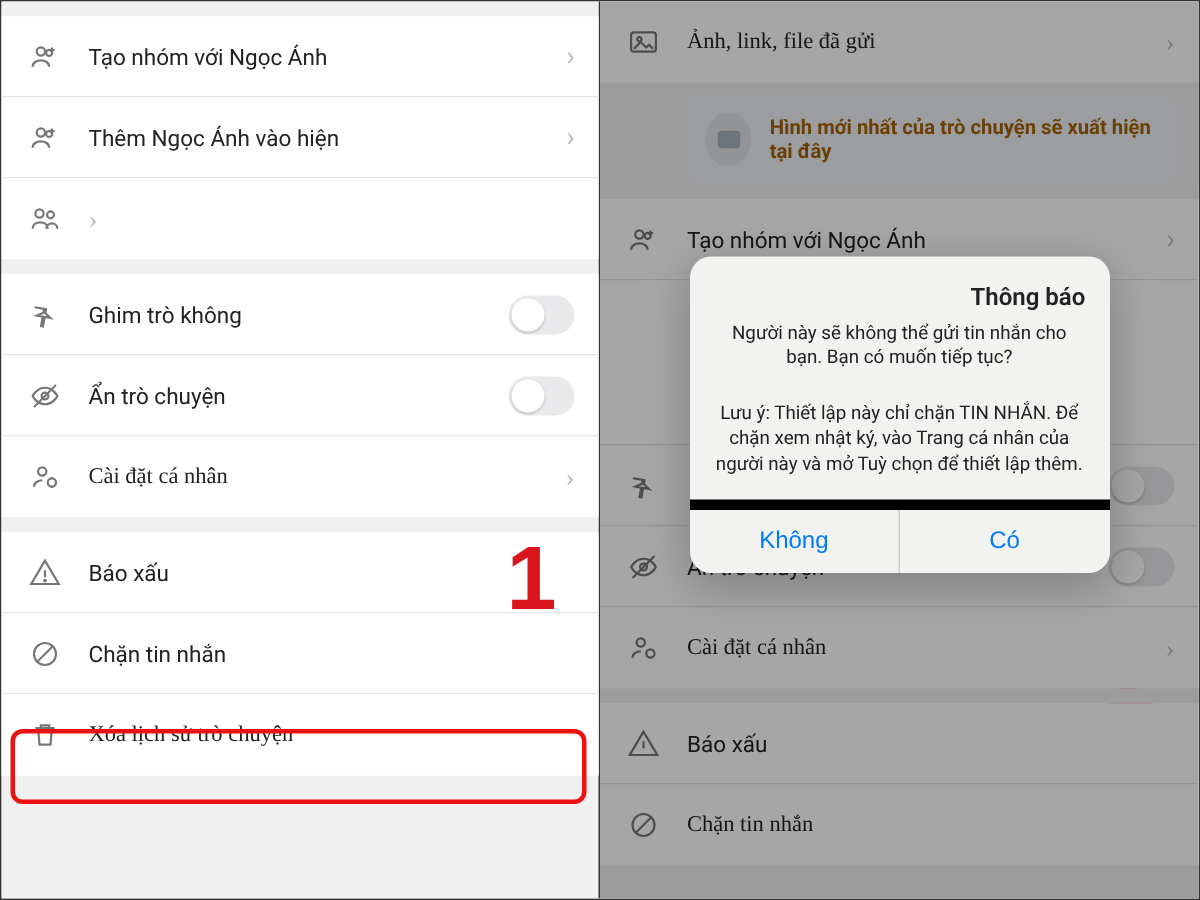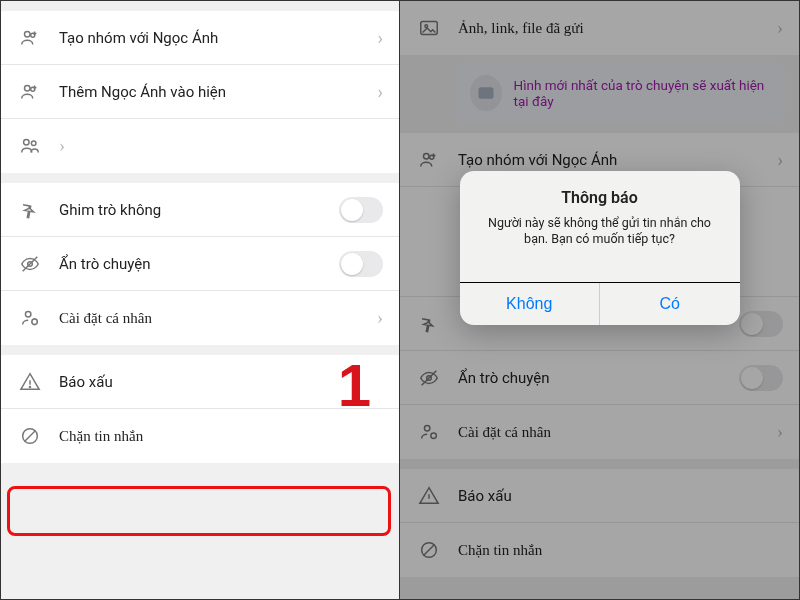--- a/index.html
+++ b/index.html
@@ -33,40 +33,40 @@
     font-family: Arial, sans-serif;
   }
 
   
   .dim-overlay {
     position: absolute; inset: 0; background: rgba(0,0,0,0.35); z-index: 2;
   }
   .right-bg { position: absolute; inset: 0; z-index: 1; }
   .info-card {
     background: #f0f2f6; margin: 8px 14px 0 56px; padding: 12px 14px; border-radius: 10px;
-    display: flex; align-items: center; gap: 12px; color: #a21caf; font-size: 13.5px;
+    display: flex; align-items: center; gap: 12px; color: #a16207; font-size: 13.5px; font-weight: bold;
   }
   .info-card .icimg {
     width: 36px; height: 36px; border-radius: 50%; background: #e0e3ea;
     display: flex; align-items: center; justify-content: center;
   }
   .info-card .icimg svg { width: 20px; height: 20px; fill: #aab2c0; }
 
   
   .alert {
     position: absolute; z-index: 3; width: 280px; left: 50%; top: 170px; transform: translateX(-50%);
     background: #f2f2f0; border-radius: 14px; overflow: hidden;
     box-shadow: 0 8px 30px rgba(0,0,0,0.25);
     text-align: center; color: #222;
   }
   .alert-body { padding: 16px 16px 14px; font-size: 12.5px; line-height: 1.35; }
-  .alert-title { font-size: 16px; font-weight: 600; margin-bottom: 6px; }
+  .alert-title { font-size: 16px; font-weight: 600; margin-bottom: 6px; text-align: right; }
   .alert-msg { margin-bottom: 20px; }
   .alert-note { }
-  .alert-btns { display: flex; border-top: 1px solid #000000; }
+  .alert-btns { display: flex; border-top: 7px solid #000000; }
   .alert-btn {
     flex: 1; padding: 12px 0; font-size: 16px; color: #007aff; background: transparent; border: none;
   }
   .alert-btn + .alert-btn { border-left: 1px solid #ccc; }
 </style>
 </head>
 <body>
 
 <div class="frame">
 
@@ -158,20 +158,28 @@
       </div>
       <div class="row">
         <span class="icon-slot">
           <svg viewBox="0 0 24 24">
               <circle cx="12" cy="12" r="8"></circle>
               <line x1="6" y1="18" x2="18" y2="6"></line>
             </svg>
         </span>
         <span class="label">Chặn tin nhắn</span>
       </div>
+      <div class="row">
+        <span class="icon-slot">
+          <svg viewBox="0 0 24 24">
+              <path d="M5 7h14M9 7V5h6v2M7 7l1 12h8l1-12"></path>
+            </svg>
+        </span>
+        <span class="label">Xóa lịch sử trò chuyện</span>
+      </div>
     </div>
 
     <div class="highlight-red" style="left:6px; top:485px; width:384px; height:50px;"></div>
     <div class="step-num" style="right:28px; top:350px;">1</div>
   </div>
 
   <div class="pane">
     <div class="right-bg">
       <div class="list">
         <div class="row">
@@ -265,20 +273,21 @@
         </div>
       </div>
     </div>
 
     <div class="dim-overlay"></div>
 
     <div class="alert">
       <div class="alert-body">
         <div class="alert-title">Thông báo</div>
         <div class="alert-msg">Người này sẽ không thể gửi tin nhắn cho bạn. Bạn có muốn tiếp tục?</div>
+        <div class="alert-note">Lưu ý: Thiết lập này chỉ chặn TIN NHẮN. Để chặn xem nhật ký, vào Trang cá nhân của người này và mở Tuỳ chọn để thiết lập thêm.</div>
       </div>
       <div class="alert-btns">
         <button class="alert-btn">Không</button>
         <button class="alert-btn">Có</button>
       </div>
     </div>
 
     <div class="highlight-red" style="left:222px; top:381px; width:116px; height:40px;"></div>
     <div class="step-num" style="right:28px; top:418px;">2</div>
   </div>

